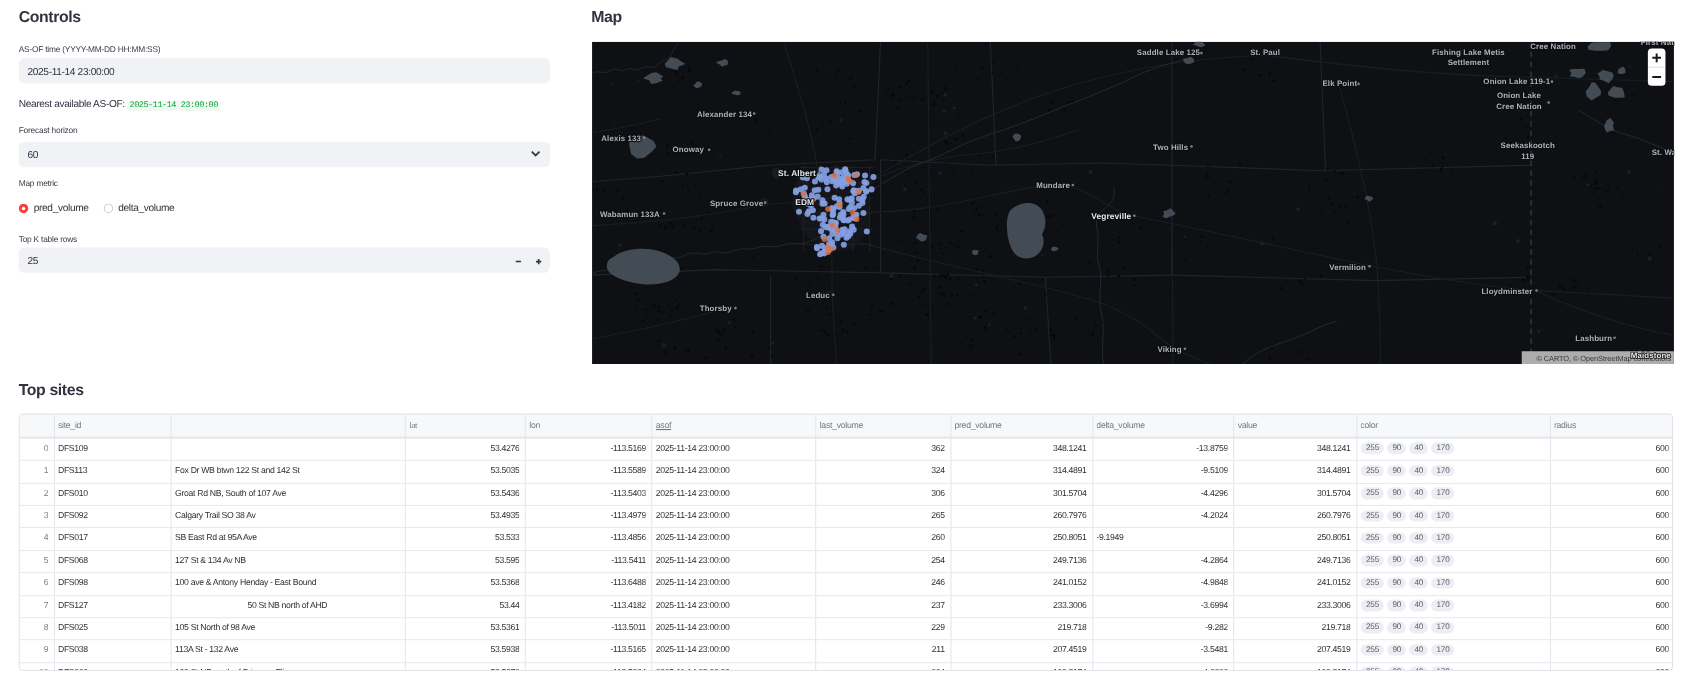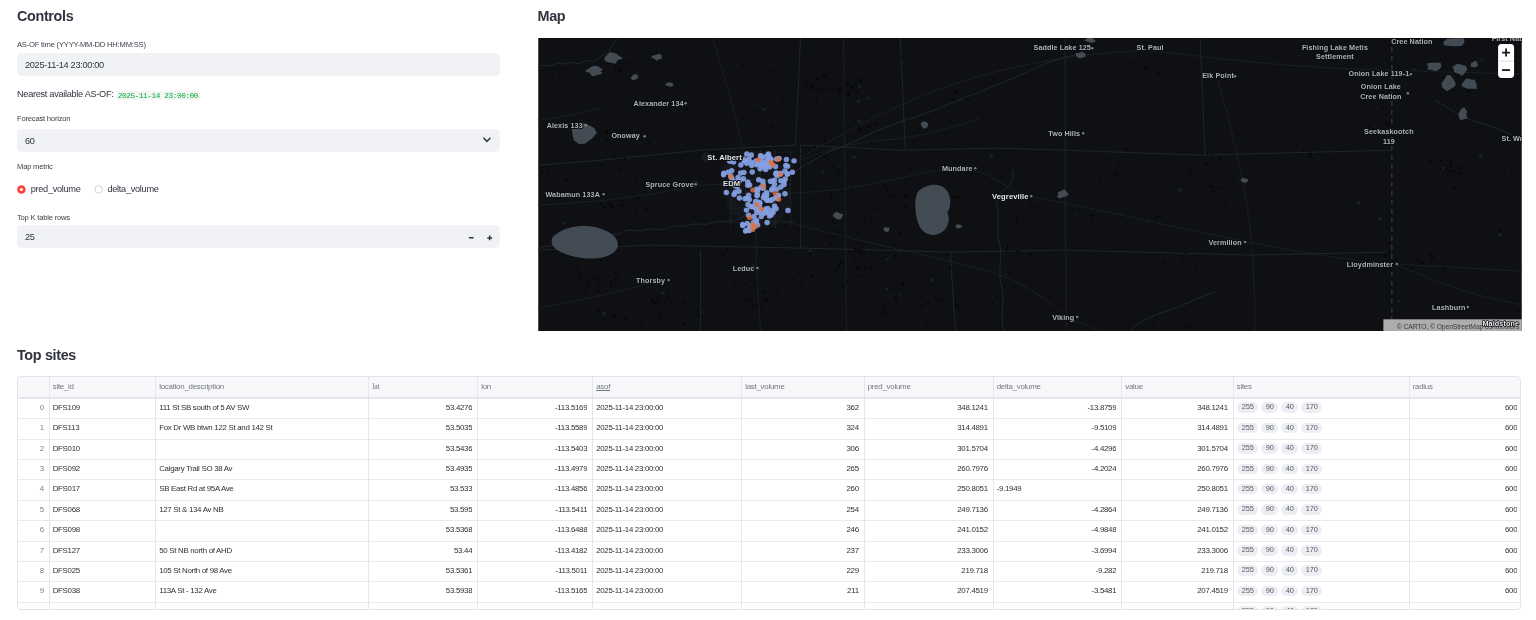--- a/index.html
+++ b/index.html
@@ -1033,33 +1033,31 @@
     <div class="hl" style="top:61.3px;"></div>
     <div class="hl" style="top:81.6px;"></div>
     <div class="hl" style="top:102.0px;"></div>
     <div class="hl" style="top:122.4px;"></div>
     <div class="hl" style="top:142.8px;"></div>
     <div class="hl" style="top:163.2px;"></div>
     <div class="hl" style="top:183.5px;"></div>
     <div class="hl" style="top:203.9px;"></div>
     <div class="hl" style="top:224.3px;"></div>
     <div class="hc" style="left:34.7px;top:0;width:96.5px;height:20.5px;">site_id</div>
-    <div class="hc" style="left:141.2px;top:0;width:203.0px;height:20.5px;">location_description</div>
     <div class="hc" style="left:354.2px;top:0;width:99.0px;height:20.5px;font-family:Liberation Serif, serif;">lat</div>
     <div class="hc" style="left:463.2px;top:0;width:105.0px;height:20.5px;">lon</div>
     <div class="hc" style="left:578.2px;top:0;width:139.0px;height:20.5px;text-decoration:underline;">asof</div>
     <div class="hc" style="left:727.2px;top:0;width:112.5px;height:20.5px;">last_volume</div>
     <div class="hc" style="left:849.7px;top:0;width:119.0px;height:20.5px;">pred_volume</div>
     <div class="hc" style="left:978.7px;top:0;width:118.5px;height:20.5px;">delta_volume</div>
     <div class="hc" style="left:1107.2px;top:0;width:101.5px;height:20.5px;">value</div>
-    <div class="hc" style="left:1218.7px;top:0;width:166.0px;height:20.5px;">sites</div>
+    <div class="hc" style="left:1218.7px;top:0;width:166.0px;height:20.5px;">color</div>
     <div class="hc" style="left:1394.7px;top:0;width:103.5px;height:20.5px;">radius</div>
     <div class="cell idx" style="left:4.2px;top:20.5px;width:21.6px;height:20.38px;text-align:right;">0</div>
     <div class="cell" style="left:34.7px;top:20.5px;width:97.6px;height:20.38px;">DFS109</div>
-    <div class="cell" style="left:141.2px;top:20.5px;width:204.1px;height:20.38px;">111 St SB south of 5 AV SW</div>
     <div class="cell" style="left:354.2px;top:20.5px;width:100.1px;height:20.38px;text-align:right;">53.4276</div>
     <div class="cell" style="left:463.2px;top:20.5px;width:106.1px;height:20.38px;text-align:right;">-113.5169</div>
     <div class="cell" style="left:578.2px;top:20.5px;width:140.1px;height:20.38px;">2025-11-14 23:00:00</div>
     <div class="cell" style="left:727.2px;top:20.5px;width:113.6px;height:20.38px;text-align:right;">362</div>
     <div class="cell" style="left:849.7px;top:20.5px;width:120.1px;height:20.38px;text-align:right;">348.1241</div>
     <div class="cell" style="left:978.7px;top:20.5px;width:119.6px;height:20.38px;text-align:right;">-13.8759</div>
     <div class="cell" style="left:1107.2px;top:20.5px;width:102.6px;height:20.38px;text-align:right;">348.1241</div>
     <div class="cell pills" style="left:1219.2px;top:20.5px;width:167.0px;height:20.38px;"><span class="pill">255</span><span class="pill">90</span><span class="pill">40</span><span class="pill">170</span></div>
     <div class="cell" style="left:1394.7px;top:20.5px;width:104.6px;height:20.38px;text-align:right;">600</div>
     <div class="cell idx" style="left:4.2px;top:40.9px;width:21.6px;height:20.38px;text-align:right;">1</div>
@@ -1069,20 +1067,21 @@
     <div class="cell" style="left:463.2px;top:40.9px;width:106.1px;height:20.38px;text-align:right;">-113.5589</div>
     <div class="cell" style="left:578.2px;top:40.9px;width:140.1px;height:20.38px;">2025-11-14 23:00:00</div>
     <div class="cell" style="left:727.2px;top:40.9px;width:113.6px;height:20.38px;text-align:right;">324</div>
     <div class="cell" style="left:849.7px;top:40.9px;width:120.1px;height:20.38px;text-align:right;">314.4891</div>
     <div class="cell" style="left:978.7px;top:40.9px;width:119.6px;height:20.38px;text-align:right;">-9.5109</div>
     <div class="cell" style="left:1107.2px;top:40.9px;width:102.6px;height:20.38px;text-align:right;">314.4891</div>
     <div class="cell pills" style="left:1219.2px;top:40.9px;width:167.0px;height:20.38px;"><span class="pill">255</span><span class="pill">90</span><span class="pill">40</span><span class="pill">170</span></div>
     <div class="cell" style="left:1394.7px;top:40.9px;width:104.6px;height:20.38px;text-align:right;">600</div>
     <div class="cell idx" style="left:4.2px;top:61.3px;width:21.6px;height:20.38px;text-align:right;">2</div>
     <div class="cell" style="left:34.7px;top:61.3px;width:97.6px;height:20.38px;">DFS010</div>
+    <div class="cell" style="left:141.2px;top:61.3px;width:204.1px;height:20.38px;">Groat Rd NB, South of 107 Ave</div>
     <div class="cell" style="left:354.2px;top:61.3px;width:100.1px;height:20.38px;text-align:right;">53.5436</div>
     <div class="cell" style="left:463.2px;top:61.3px;width:106.1px;height:20.38px;text-align:right;">-113.5403</div>
     <div class="cell" style="left:578.2px;top:61.3px;width:140.1px;height:20.38px;">2025-11-14 23:00:00</div>
     <div class="cell" style="left:727.2px;top:61.3px;width:113.6px;height:20.38px;text-align:right;">306</div>
     <div class="cell" style="left:849.7px;top:61.3px;width:120.1px;height:20.38px;text-align:right;">301.5704</div>
     <div class="cell" style="left:978.7px;top:61.3px;width:119.6px;height:20.38px;text-align:right;">-4.4296</div>
     <div class="cell" style="left:1107.2px;top:61.3px;width:102.6px;height:20.38px;text-align:right;">301.5704</div>
     <div class="cell pills" style="left:1219.2px;top:61.3px;width:167.0px;height:20.38px;"><span class="pill">255</span><span class="pill">90</span><span class="pill">40</span><span class="pill">170</span></div>
     <div class="cell" style="left:1394.7px;top:61.3px;width:104.6px;height:20.38px;text-align:right;">600</div>
     <div class="cell idx" style="left:4.2px;top:81.6px;width:21.6px;height:20.38px;text-align:right;">3</div>
@@ -1116,32 +1115,33 @@
     <div class="cell" style="left:463.2px;top:122.4px;width:106.1px;height:20.38px;text-align:right;">-113.5411</div>
     <div class="cell" style="left:578.2px;top:122.4px;width:140.1px;height:20.38px;">2025-11-14 23:00:00</div>
     <div class="cell" style="left:727.2px;top:122.4px;width:113.6px;height:20.38px;text-align:right;">254</div>
     <div class="cell" style="left:849.7px;top:122.4px;width:120.1px;height:20.38px;text-align:right;">249.7136</div>
     <div class="cell" style="left:978.7px;top:122.4px;width:119.6px;height:20.38px;text-align:right;">-4.2864</div>
     <div class="cell" style="left:1107.2px;top:122.4px;width:102.6px;height:20.38px;text-align:right;">249.7136</div>
     <div class="cell pills" style="left:1219.2px;top:122.4px;width:167.0px;height:20.38px;"><span class="pill">255</span><span class="pill">90</span><span class="pill">40</span><span class="pill">170</span></div>
     <div class="cell" style="left:1394.7px;top:122.4px;width:104.6px;height:20.38px;text-align:right;">600</div>
     <div class="cell idx" style="left:4.2px;top:142.8px;width:21.6px;height:20.38px;text-align:right;">6</div>
     <div class="cell" style="left:34.7px;top:142.8px;width:97.6px;height:20.38px;">DFS098</div>
+    <div class="cell" style="left:141.2px;top:142.8px;width:204.1px;height:20.38px;">100 ave &amp; Antony Henday - East Bound</div>
     <div class="cell" style="left:354.2px;top:142.8px;width:100.1px;height:20.38px;text-align:right;">53.5368</div>
     <div class="cell" style="left:463.2px;top:142.8px;width:106.1px;height:20.38px;text-align:right;">-113.6488</div>
     <div class="cell" style="left:578.2px;top:142.8px;width:140.1px;height:20.38px;">2025-11-14 23:00:00</div>
     <div class="cell" style="left:727.2px;top:142.8px;width:113.6px;height:20.38px;text-align:right;">246</div>
     <div class="cell" style="left:849.7px;top:142.8px;width:120.1px;height:20.38px;text-align:right;">241.0152</div>
     <div class="cell" style="left:978.7px;top:142.8px;width:119.6px;height:20.38px;text-align:right;">-4.9848</div>
     <div class="cell" style="left:1107.2px;top:142.8px;width:102.6px;height:20.38px;text-align:right;">241.0152</div>
     <div class="cell pills" style="left:1219.2px;top:142.8px;width:167.0px;height:20.38px;"><span class="pill">255</span><span class="pill">90</span><span class="pill">40</span><span class="pill">170</span></div>
     <div class="cell" style="left:1394.7px;top:142.8px;width:104.6px;height:20.38px;text-align:right;">600</div>
     <div class="cell idx" style="left:4.2px;top:163.2px;width:21.6px;height:20.38px;text-align:right;">7</div>
     <div class="cell" style="left:34.7px;top:163.2px;width:97.6px;height:20.38px;">DFS127</div>
-    <div class="cell" style="left:141.2px;top:163.2px;width:204.1px;height:20.38px;">50 St NB north of AHD</div>
+    <div class="cell" style="left:141.2px;top:163.2px;width:204.1px;height:20.38px;text-align:center;">50 St NB north of AHD</div>
     <div class="cell" style="left:354.2px;top:163.2px;width:100.1px;height:20.38px;text-align:right;">53.44</div>
     <div class="cell" style="left:463.2px;top:163.2px;width:106.1px;height:20.38px;text-align:right;">-113.4182</div>
     <div class="cell" style="left:578.2px;top:163.2px;width:140.1px;height:20.38px;">2025-11-14 23:00:00</div>
     <div class="cell" style="left:727.2px;top:163.2px;width:113.6px;height:20.38px;text-align:right;">237</div>
     <div class="cell" style="left:849.7px;top:163.2px;width:120.1px;height:20.38px;text-align:right;">233.3006</div>
     <div class="cell" style="left:978.7px;top:163.2px;width:119.6px;height:20.38px;text-align:right;">-3.6994</div>
     <div class="cell" style="left:1107.2px;top:163.2px;width:102.6px;height:20.38px;text-align:right;">233.3006</div>
     <div class="cell pills" style="left:1219.2px;top:163.2px;width:167.0px;height:20.38px;"><span class="pill">255</span><span class="pill">90</span><span class="pill">40</span><span class="pill">170</span></div>
     <div class="cell" style="left:1394.7px;top:163.2px;width:104.6px;height:20.38px;text-align:right;">600</div>
     <div class="cell idx" style="left:4.2px;top:183.5px;width:21.6px;height:20.38px;text-align:right;">8</div>

